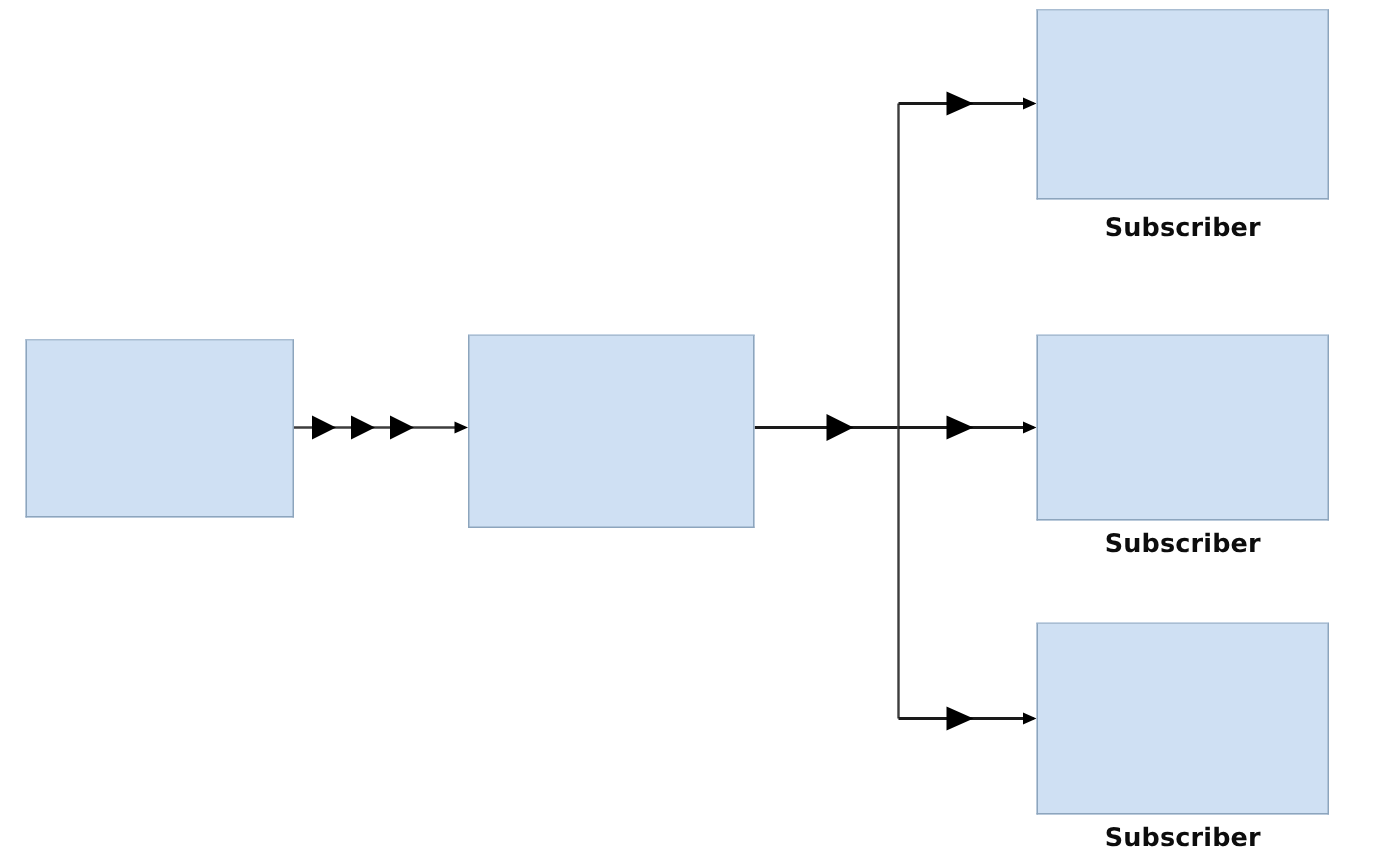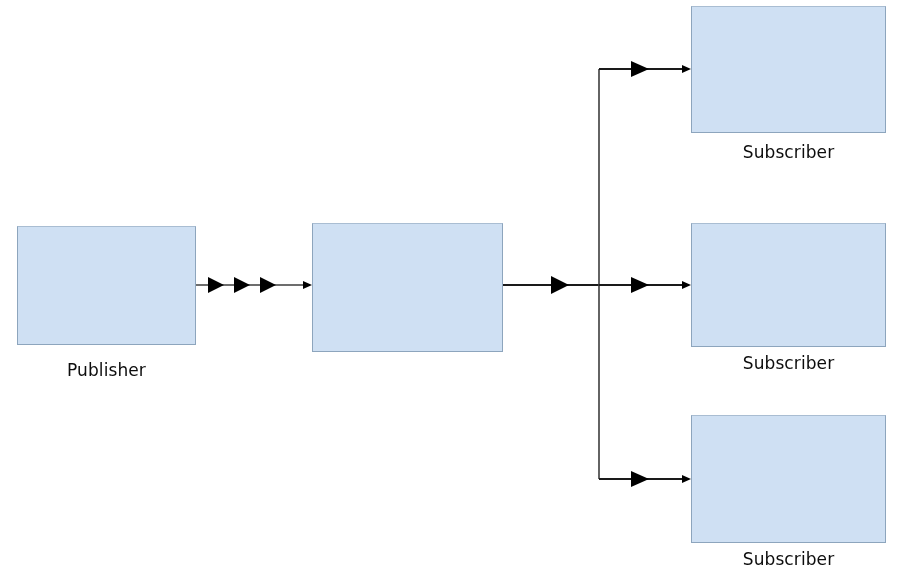--- a/index.html
+++ b/index.html
@@ -21,21 +21,21 @@
     position: absolute;
     box-sizing: border-box;
     background: #cfe0f3;
     border: 1px solid #8da5bd;
     border-top-color: #a9bdd2;
     box-shadow: 0 0 0 0 rgba(0,0,0,0);
   }
   .node-label {
     position: absolute;
     text-align: center;
-    font-weight: normal;
+    font-weight: bold;
     font-size: 17px;
     line-height: 20px;
     color: #0d0d0d;
     letter-spacing: 0.1px;
     white-space: nowrap;
   }
   #wires {
     position: absolute;
     left: 0;
     top: 0;
@@ -97,21 +97,20 @@
     </g>
 
     <g>
       <line class="wire" x1="599" y1="479" x2="689" y2="479"></line>
       <polygon class="marker" points="631,471 649,479 631,487"></polygon>
       <polygon class="tip" points="682,475 691,479 682,483"></polygon>
     </g>
   </svg>
 
   <div class="node" style="left:17px; top:226px; width:179px; height:119px;"></div>
-  <div class="node-label" style="left:17px; top:360px; width:179px;">Publisher</div>
 
   <div class="node" style="left:312px; top:223px; width:191px; height:129px;"></div>
 
   <div class="node" style="left:691px; top:6px; width:195px; height:127px;"></div>
   <div class="node-label" style="left:691px; top:142px; width:195px;">Subscriber</div>
 
   <div class="node" style="left:691px; top:223px; width:195px; height:124px;"></div>
   <div class="node-label" style="left:691px; top:353px; width:195px;">Subscriber</div>
 
   <div class="node" style="left:691px; top:415px; width:195px; height:128px;"></div>

